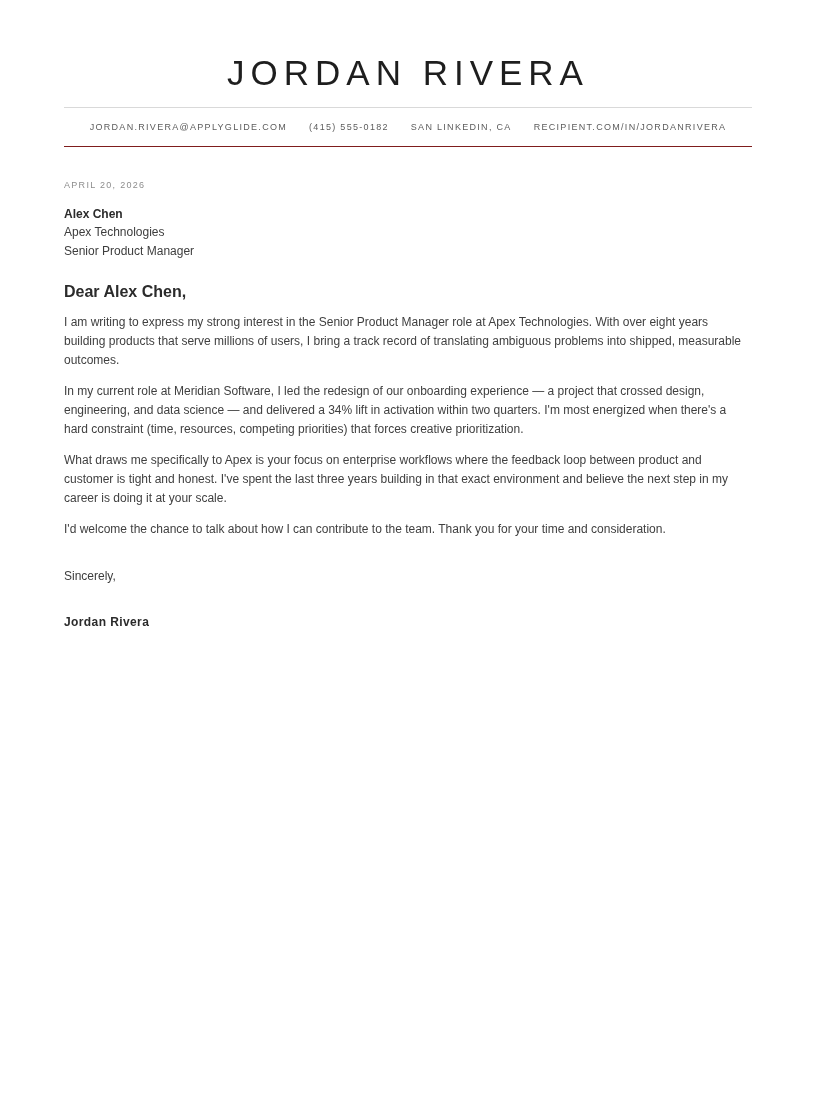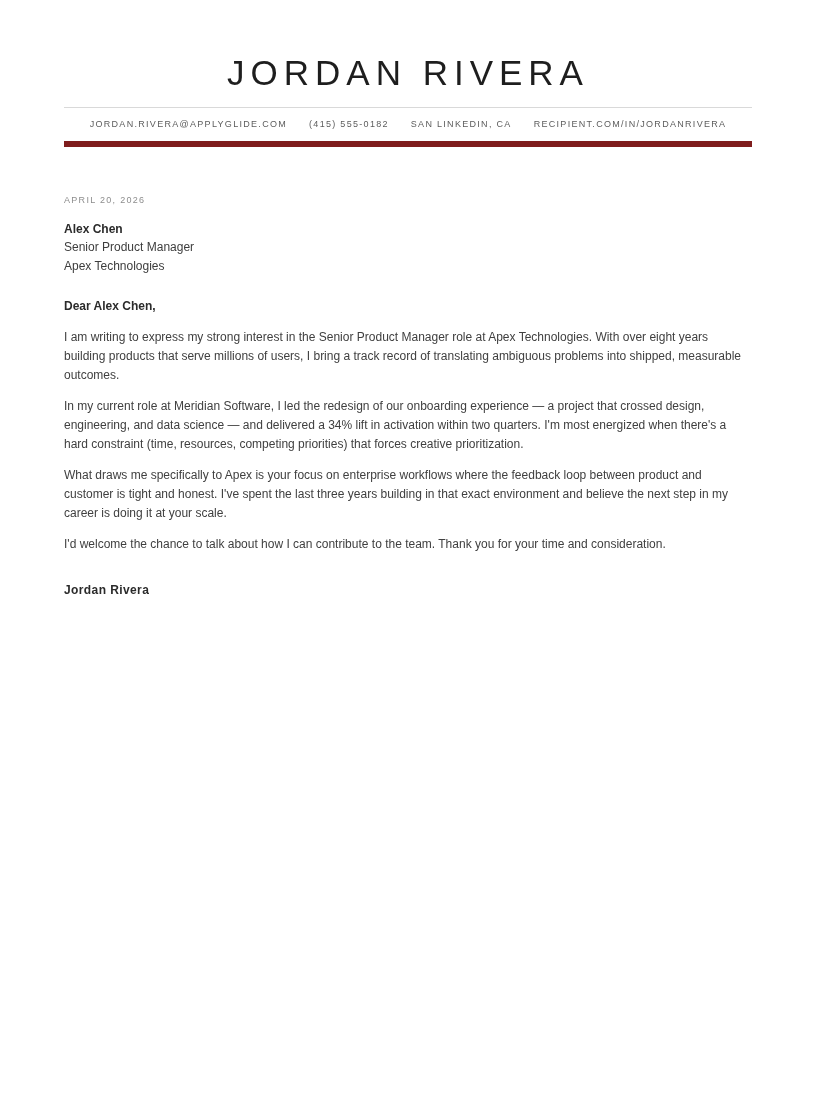--- a/index.html
+++ b/index.html
@@ -21,40 +21,40 @@
     font-size: 35px;
     font-weight: 400;
     letter-spacing: 6px;
     color: #1e1e1e;
     line-height: 1.1;
     white-space: nowrap;
   }
   .contact-bar {
     margin: 14px 64px 0 64px;
     border-top: 1px solid #d9d9d9;
-    border-bottom: 6px solid #7f1d1d;
+    border-bottom: 1px solid #7f1d1d;
     height: 40px;
     display: flex;
     align-items: center;
     justify-content: center;
     gap: 22px;
   }
   .contact-item {
     font-size: 9px;
     letter-spacing: 1.3px;
     color: #5c5c5c;
     white-space: nowrap;
     text-decoration: none;
     cursor: default;
   }
 
   
   .content { margin: 0 64px; }
   .date {
-    margin-top: 48px;
+    margin-top: 33px;
     font-size: 9px;
     letter-spacing: 1.3px;
     color: #8d8d8d;
   }
   .recipient-label {
     margin-top: 28px;
     font-size: 9px;
     font-weight: bold;
     letter-spacing: 1.7px;
     color: #3d3d3d;
@@ -62,21 +62,21 @@
   .recipient-block { margin-top: 15px; }
   .recipient-line {
     font-size: 12px;
     line-height: 18.5px;
     color: #3d3d3d;
   }
   .recipient-name { font-weight: bold; color: #2b2b2b; }
 
   .salutation {
     margin-top: 22px;
-    font-size: 12px;
+    font-size: 16px;
     font-weight: bold;
     color: #2b2b2b;
     line-height: 19px;
   }
   p.body-para {
     margin-top: 12px;
     font-size: 12px;
     line-height: 19px;
     color: #404040;
   }
@@ -110,28 +110,29 @@
     </nav>
   </header>
 
   <main class="content">
 
     <div class="date">APRIL 20, 2026</div>
 
 
     <div class="recipient-block">
       <div class="recipient-line recipient-name">Alex Chen</div>
+      <div class="recipient-line">Apex Technologies</div>
       <div class="recipient-line">Senior Product Manager</div>
-      <div class="recipient-line">Apex Technologies</div>
     </div>
 
     <div class="salutation">Dear Alex Chen,</div>
 
     <p class="body-para">I am writing to express my strong interest in the Senior Product Manager role at Apex Technologies. With over eight years building products that serve millions of users, I bring a track record of translating ambiguous problems into shipped, measurable outcomes.</p>
     <p class="body-para">In my current role at Meridian Software, I led the redesign of our onboarding experience — a project that crossed design, engineering, and data science — and delivered a 34% lift in activation within two quarters. I'm most energized when there's a hard constraint (time, resources, competing priorities) that forces creative prioritization.</p>
     <p class="body-para">What draws me specifically to Apex is your focus on enterprise workflows where the feedback loop between product and customer is tight and honest. I've spent the last three years building in that exact environment and believe the next step in my career is doing it at your scale.</p>
     <p class="body-para">I'd welcome the chance to talk about how I can contribute to the team. Thank you for your time and consideration.</p>
 
+    <div class="closing">Sincerely,</div>
 
     <div class="signature">Jordan Rivera</div>
 
   </main>
 </div>
 
 </body></html>

